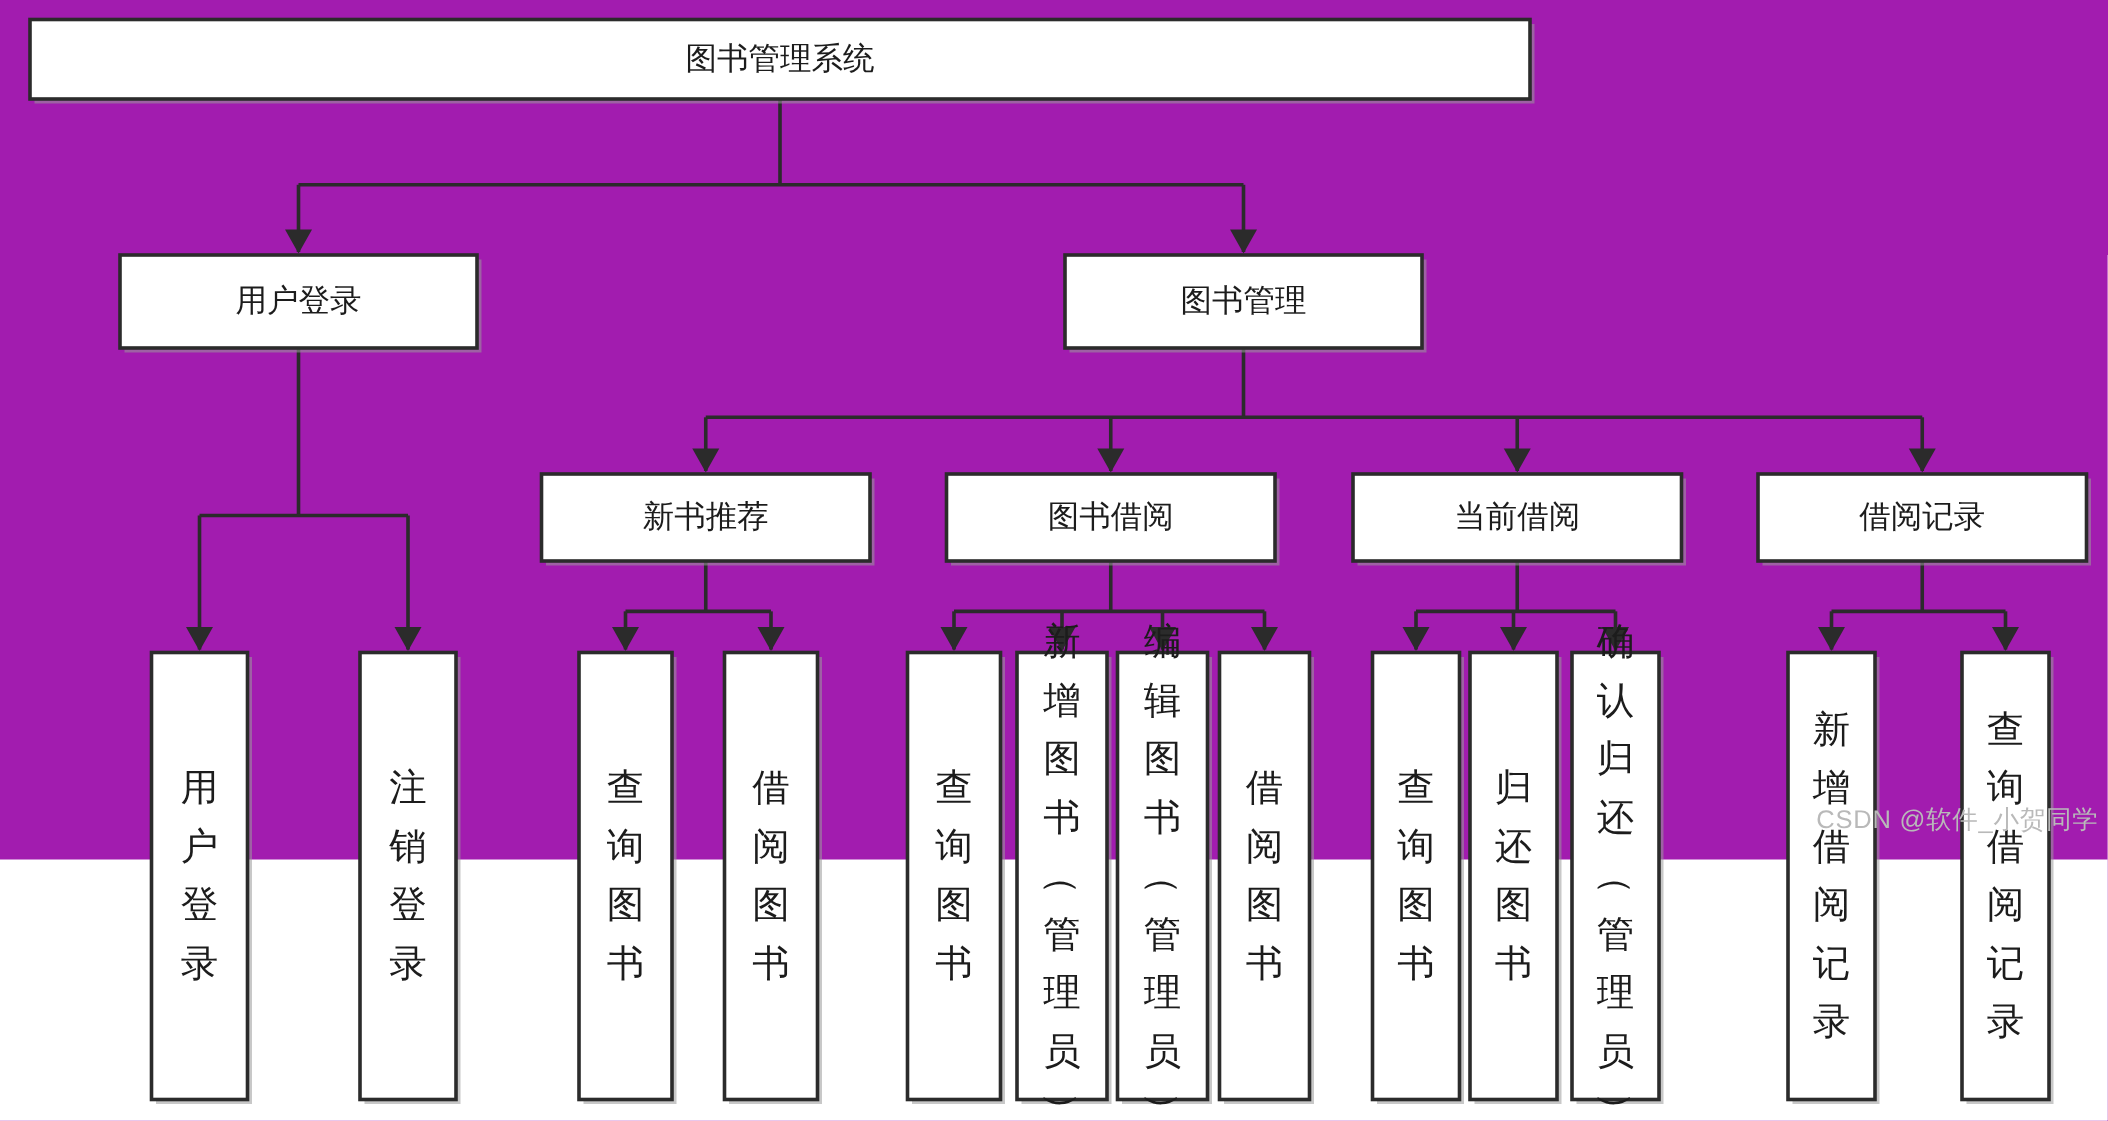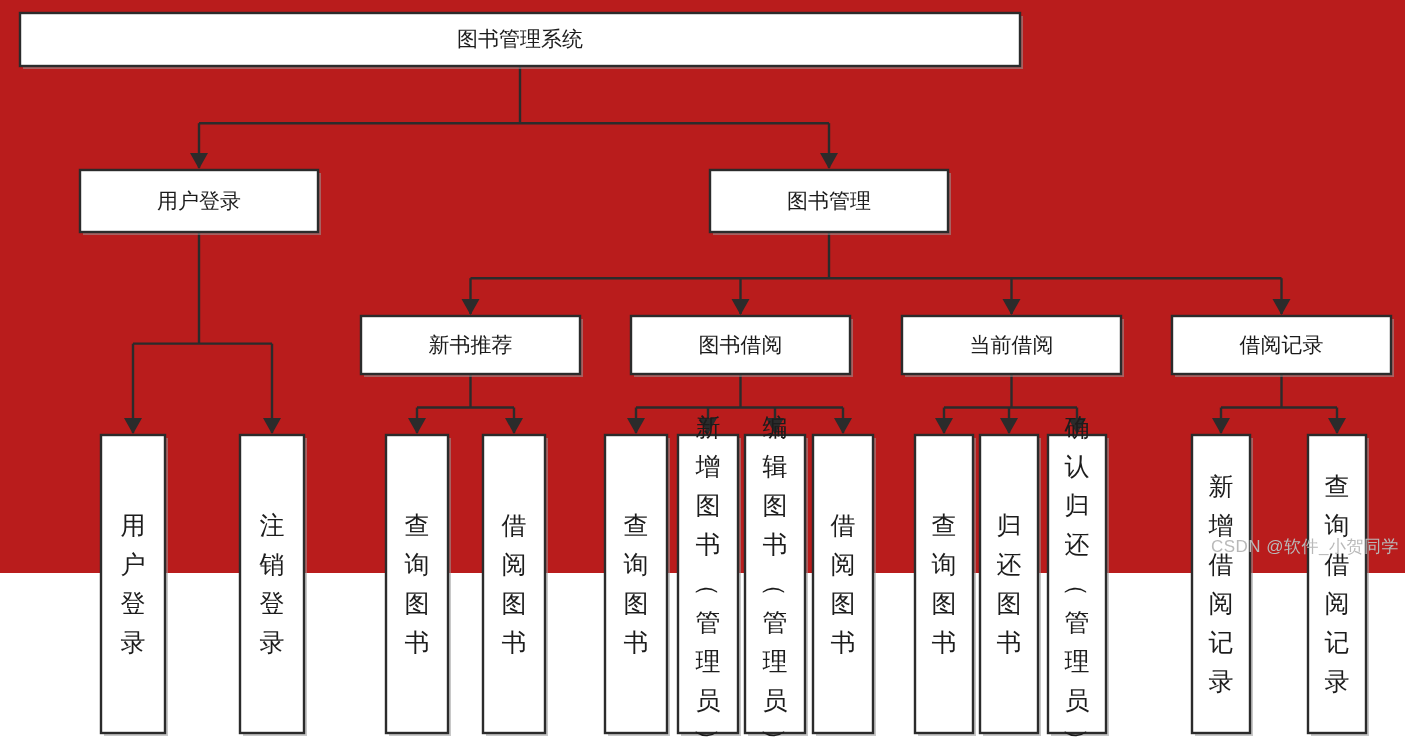--- a/index.html
+++ b/index.html
@@ -10,21 +10,21 @@
   body {
     width: 1405px;
     height: 747px;
     font-family: "Liberation Sans", "DejaVu Sans", sans-serif;
     overflow: hidden;
   }
   #diagram-root {
     position: relative;
     width: 1405px;
     height: 573px;
-    background: #b91c1c;
+    background: #a21caf;
   }
   svg.diagram-canvas {
     position: absolute;
     left: 0;
     top: 0;
     width: 1405px;
     height: 747px;
   }
   .node-box {
     fill: #ffffff;

